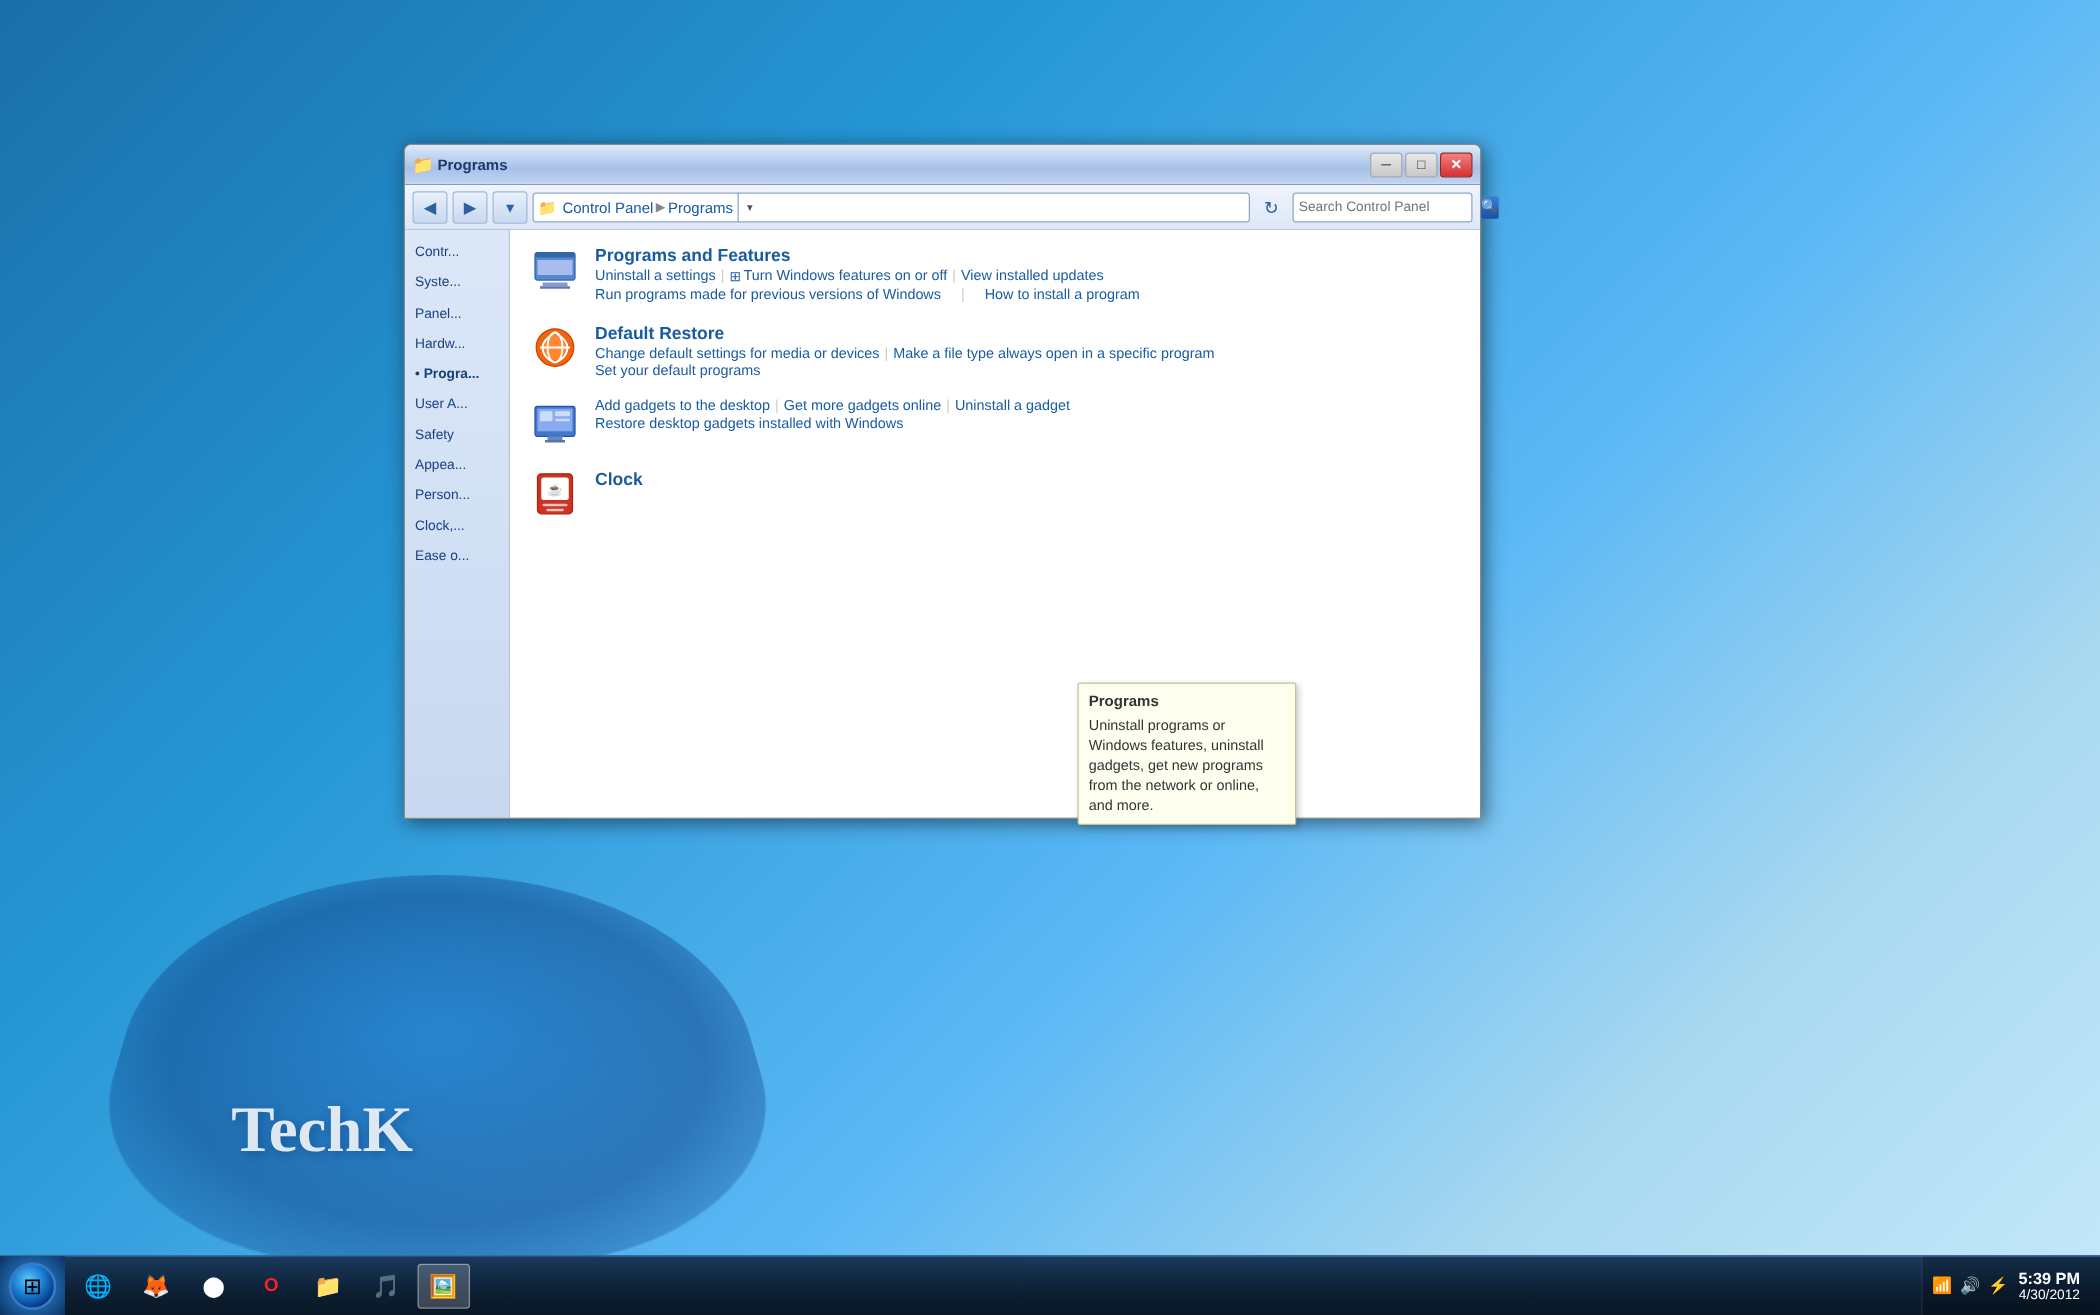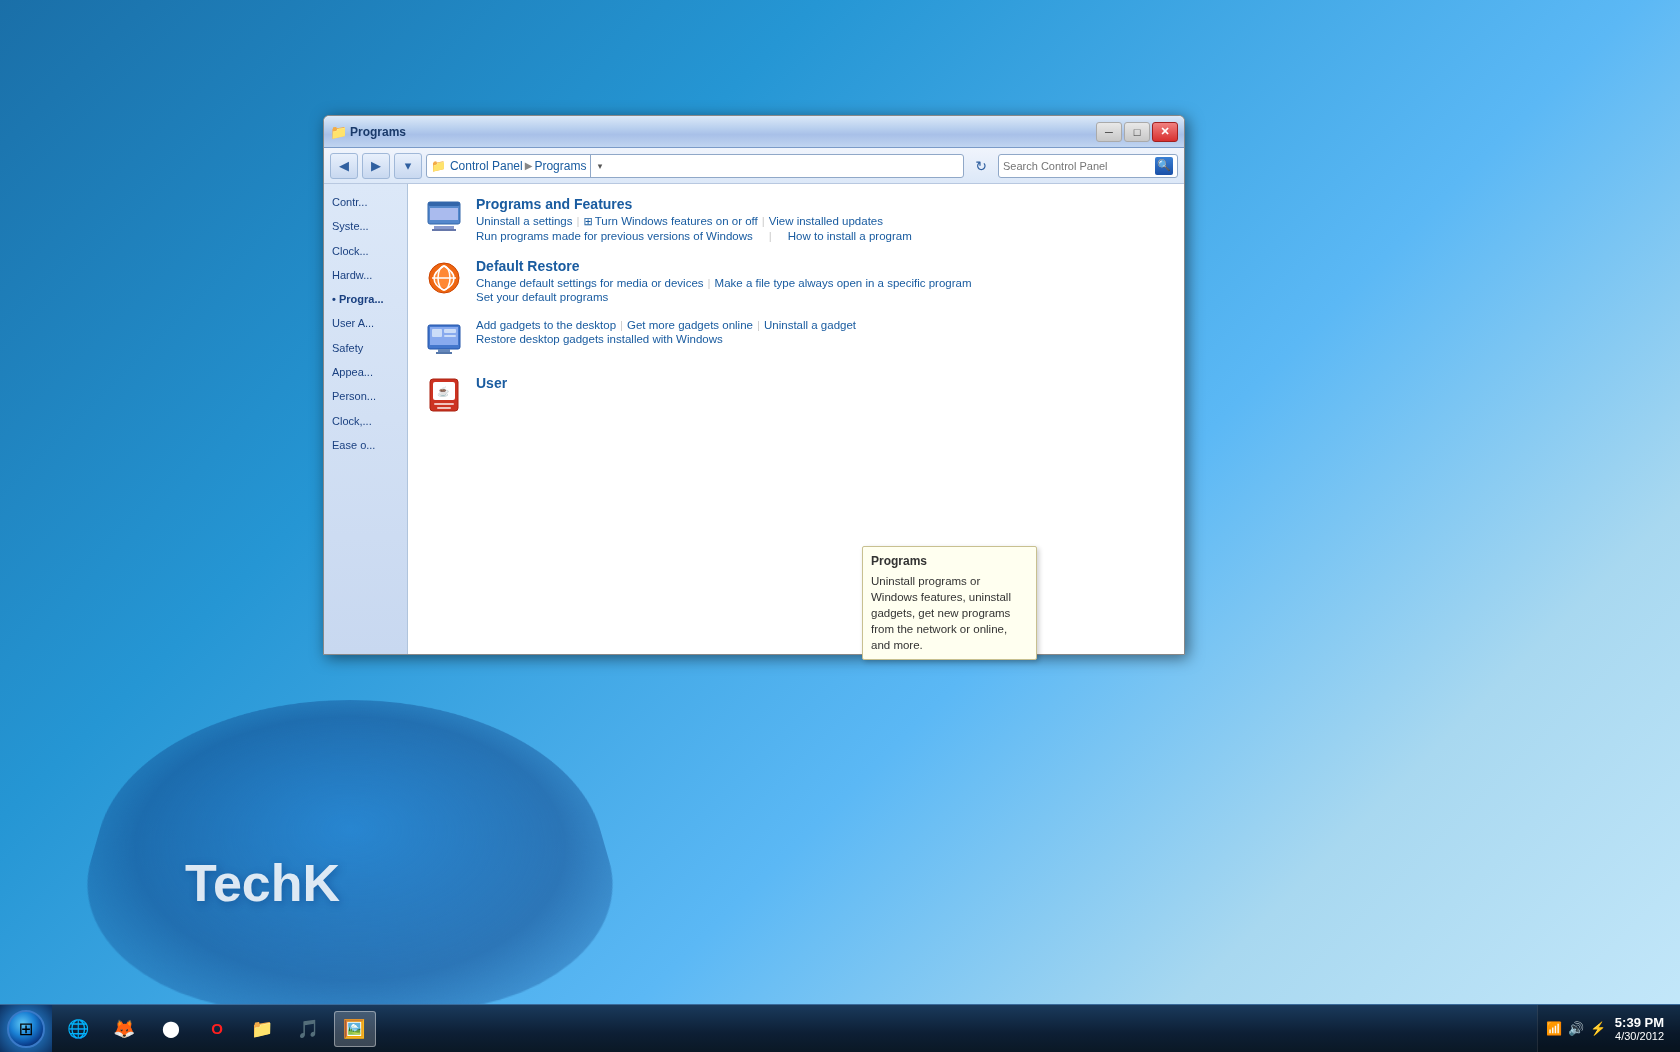--- a/index.html
+++ b/index.html
@@ -274,21 +274,21 @@
       display: flex;
       align-items: center;
       justify-content: center;
       cursor: pointer;
       font-size: 14px;
       color: #3060a0;
     }
 
     
     .search-bar {
-      width: 180px;
+      width: 144px;
       height: 24px;
       background: #fff;
       border: 1px solid #90a8c8;
       border-radius: 3px;
       display: flex;
       align-items: center;
       padding: 0 4px;
       gap: 4px;
     }
 
@@ -431,26 +431,26 @@
 
     .tooltip-title {
       font-weight: bold;
       margin-bottom: 3px;
       font-size: 12px;
     }
 
     
     .tech-logo {
       position: absolute;
-      bottom: 139px;
+      bottom: 118px;
       left: 185px;
       font-size: 52px;
       font-weight: 900;
       color: rgba(255,255,255,0.85);
-      font-family: Liberation Sans, sans-serif;
+      font-family: Liberation Serif, serif;
       text-shadow: 2px 2px 8px rgba(0,50,120,0.4);
     }
 
     
     .tech-shape {
       position: absolute;
       bottom: 48px;
       left: 100px;
       width: 500px;
       height: 350px;
@@ -502,21 +502,21 @@
         <input class="search-input" type="text" placeholder="Search Control Panel" style="">
         <div class="search-icon-btn">🔍</div>
       </div>
     </div>
 
     <div class="content-area">
 
       <div class="sidebar">
         <div class="sidebar-item">Contr...</div>
         <div class="sidebar-item">Syste...</div>
-        <div class="sidebar-item">Clock...</div>
+        <div class="sidebar-item">Panel...</div>
         <div class="sidebar-item">Hardw...</div>
         <div class="sidebar-item active">Progra...</div>
         <div class="sidebar-item">User A...</div>
         <div class="sidebar-item">Safety</div>
         <div class="sidebar-item">Appea...</div>
         <div class="sidebar-item">Person...</div>
         <div class="sidebar-item">Clock,...</div>
         <div class="sidebar-item">Ease o...</div>
       </div>
 
@@ -603,21 +603,21 @@
           <div class="section-icon">
             <svg width="36" height="36" viewBox="0 0 36 36">
               <rect x="4" y="2" width="28" height="32" rx="3" fill="#cc3322" stroke="#aa2211" stroke-width="1"></rect>
               <rect x="7" y="5" width="22" height="18" rx="2" fill="#ffffff"></rect>
               <text x="18" y="18" text-anchor="middle" font-size="10" font-weight="bold" fill="#cc3322" font-family="Arial">☕</text>
               <rect x="8" y="26" width="20" height="2" rx="1" fill="#fff" opacity="0.7"></rect>
               <rect x="11" y="30" width="14" height="2" rx="1" fill="#fff" opacity="0.7"></rect>
             </svg>
           </div>
           <div class="section-body">
-            <div class="section-title">User</div>
+            <div class="section-title">Clock</div>
           </div>
         </div>
 
       </div>
     </div>
 
     <div class="tooltip">
       <div class="tooltip-title">Programs</div>
       <div>Uninstall programs or Windows features, uninstall gadgets, get new programs from the network or online, and more.</div>
     </div>

